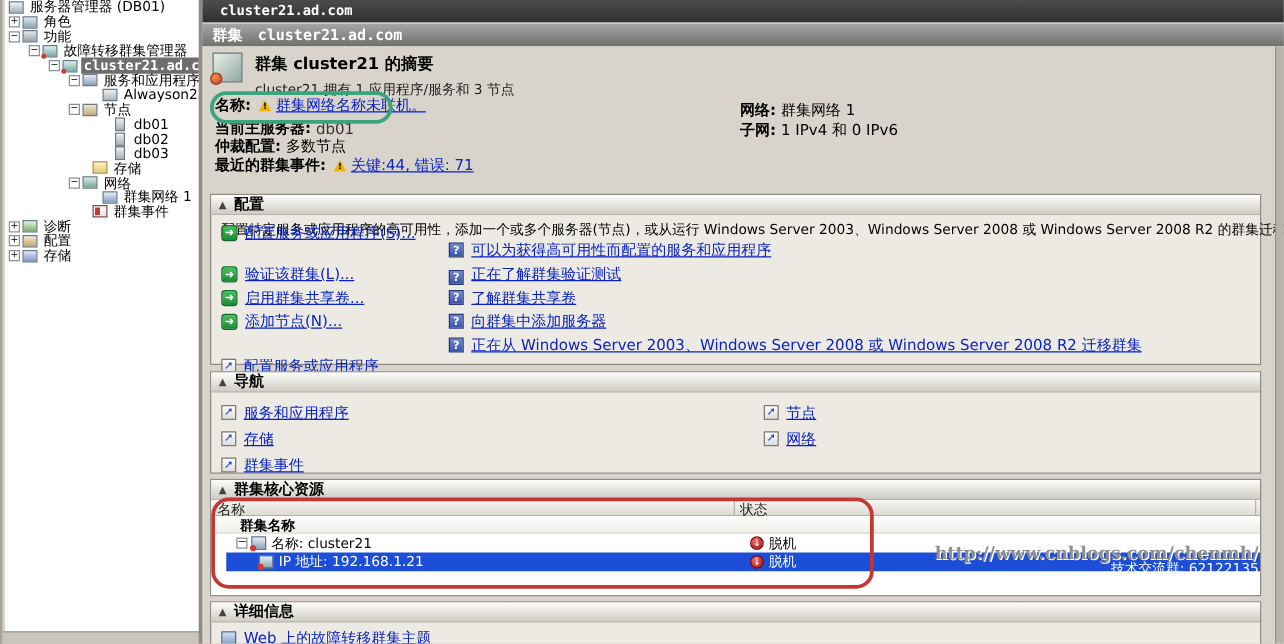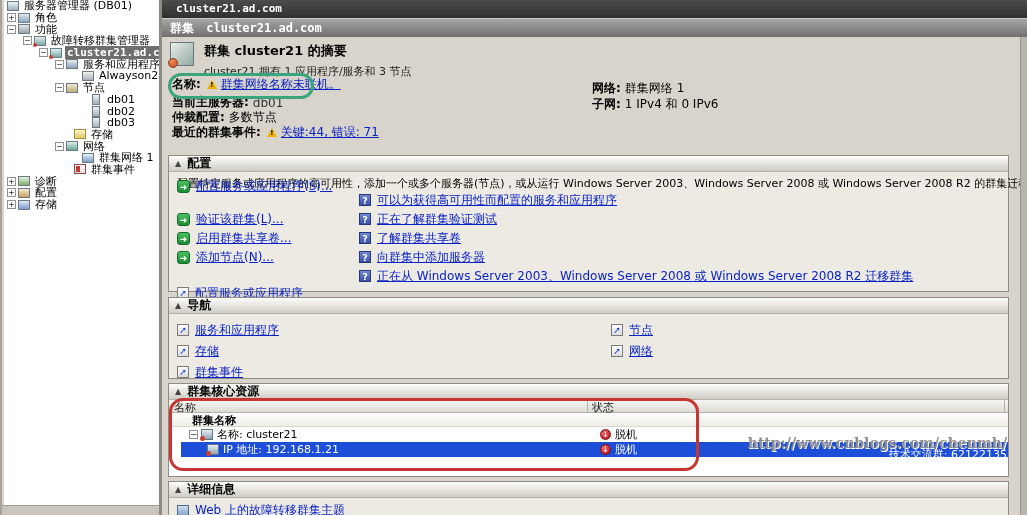--- a/index.html
+++ b/index.html
@@ -286,21 +286,21 @@
         <a class="lnk">添加节点(N)...</a>
       </div>
       <div class="linkrow" style="left:8px; top:128px;">
         <span class="nav-ico"></span>
         <a class="lnk">配置服务或应用程序</a>
       </div>
       <div class="linkrow" style="left:190px; top:35px;">
         <span class="help-ico"></span>
         <a class="lnk">可以为获得高可用性而配置的服务和应用程序</a>
       </div>
-      <div class="linkrow" style="left:190px; top:54px;">
+      <div class="linkrow" style="left:190px; top:54px;align-items:flex-end;">
         <span class="help-ico"></span>
         <a class="lnk">正在了解群集验证测试</a>
       </div>
       <div class="linkrow" style="left:190px; top:73px;">
         <span class="help-ico"></span>
         <a class="lnk">了解群集共享卷</a>
       </div>
       <div class="linkrow" style="left:190px; top:92px;">
         <span class="help-ico"></span>
         <a class="lnk">向群集中添加服务器</a>

